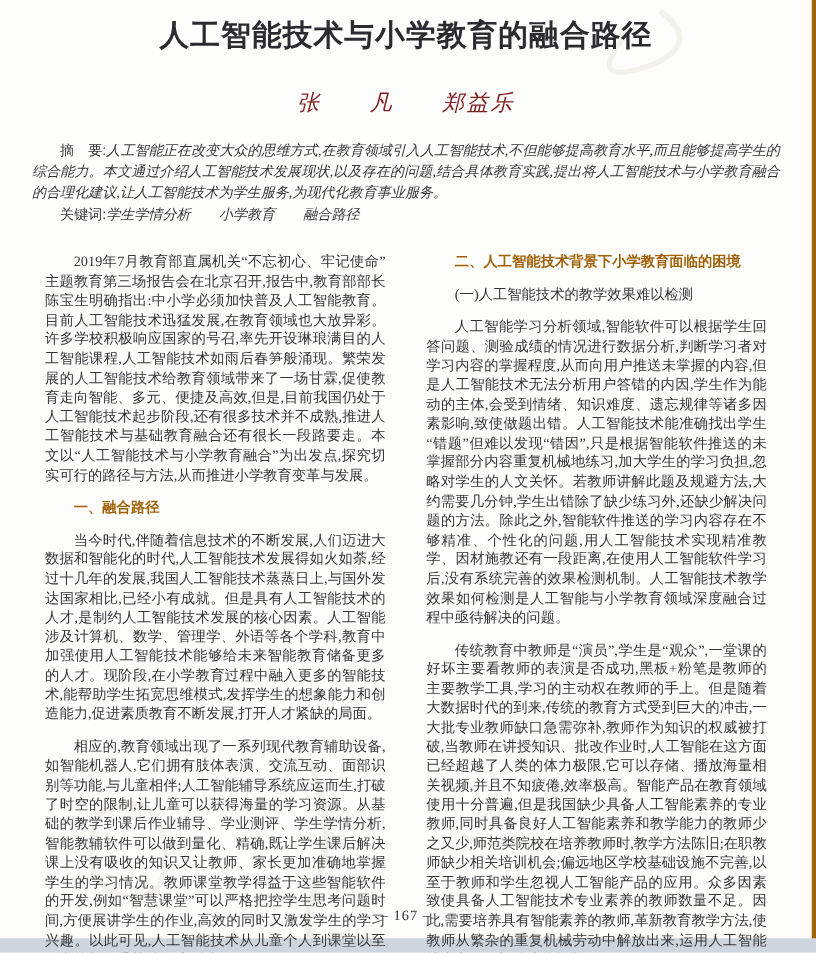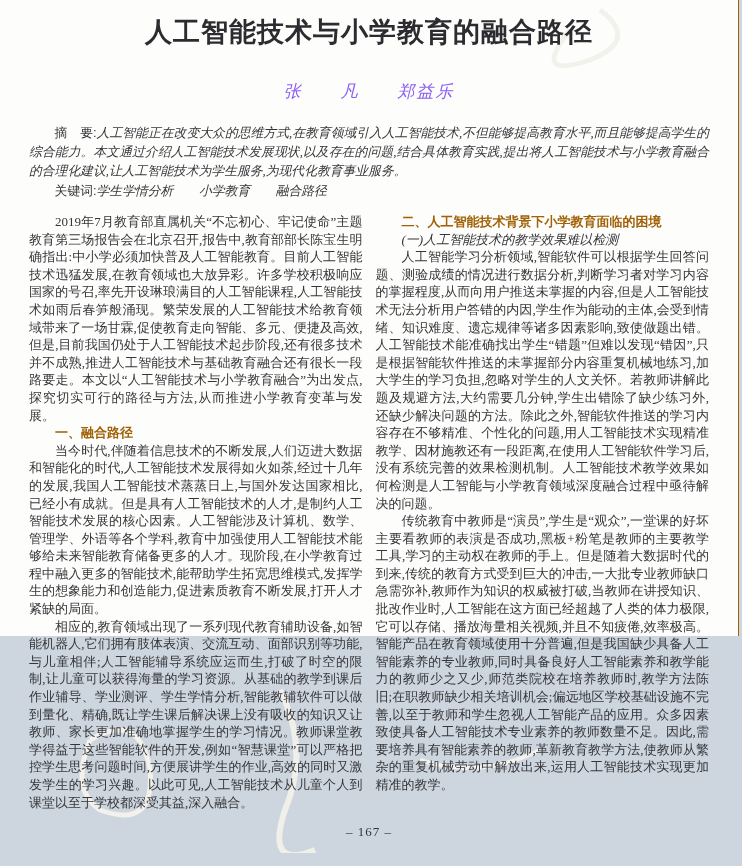--- a/index.html
+++ b/index.html
@@ -4,46 +4,46 @@
 <style>
   html,body{margin:0;padding:0;}
   body{
     width:742px;height:866px;
     background:#cdd6de;
     font-family:"Liberation Serif","DejaVu Serif",serif;
     position:relative;overflow:hidden;
   }
   .page{
     position:absolute;top:0;left:0;
-    width:738px;height:636px;
+    width:738px;height:853px;
     background:#fdfdfc;
     color:#36363a;
-    border-right:1px solid #a16207;
+    border-right:5px solid #a16207;
   }
   .watermark{
     position:absolute;left:0;top:0;width:738px;height:853px;
     pointer-events:none;
   }
   .content{position:relative;z-index:2;}
   .paper-title{
     margin:14px 0 0 0;
     text-align:center;
     font-family:"Liberation Sans","DejaVu Sans",sans-serif;
     font-weight:bold;
     font-size:27px;
     letter-spacing:1px;
     color:#2c2c30;
   }
   .authors{
     margin-top:30px;
     text-align:center;
-    font-size:17px;
+    font-size:20px;
     font-style:italic;
     letter-spacing:2px;
-    color:#8b5cf6;
+    color:#7f1d1d;
   }
   .affiliation{
     margin-top:24px;
     text-align:center;
     font-size:13.5px;
     color:#38383c;
   }
   .abstract-block{
     margin:20px 29px 0 29px;
     font-size:12.8px;
@@ -60,27 +60,27 @@
     display:flex;
     gap:13px;
     margin:12px 29px 0 29px;
   }
   .col{
     width:336px;
     font-size:13px;
     line-height:17.6px;
     text-align:justify;
   }
-  .col p{margin:0;text-indent:2em;}
+  .col p{margin:12px;text-indent:2em;}
   .sec-heading{
     font-family:"Liberation Sans","DejaVu Sans",sans-serif;
     font-weight:bold;
     color:#a16207;
   }
-  .sub-heading{font-style:italic;}
+  .sub-heading{}
   .page-number{
     position:absolute;
     left:0;right:0;
     top:824px;
     text-align:center;
     font-size:13px;
     letter-spacing:1px;
     color:#34343c;
     z-index:2;
   }

